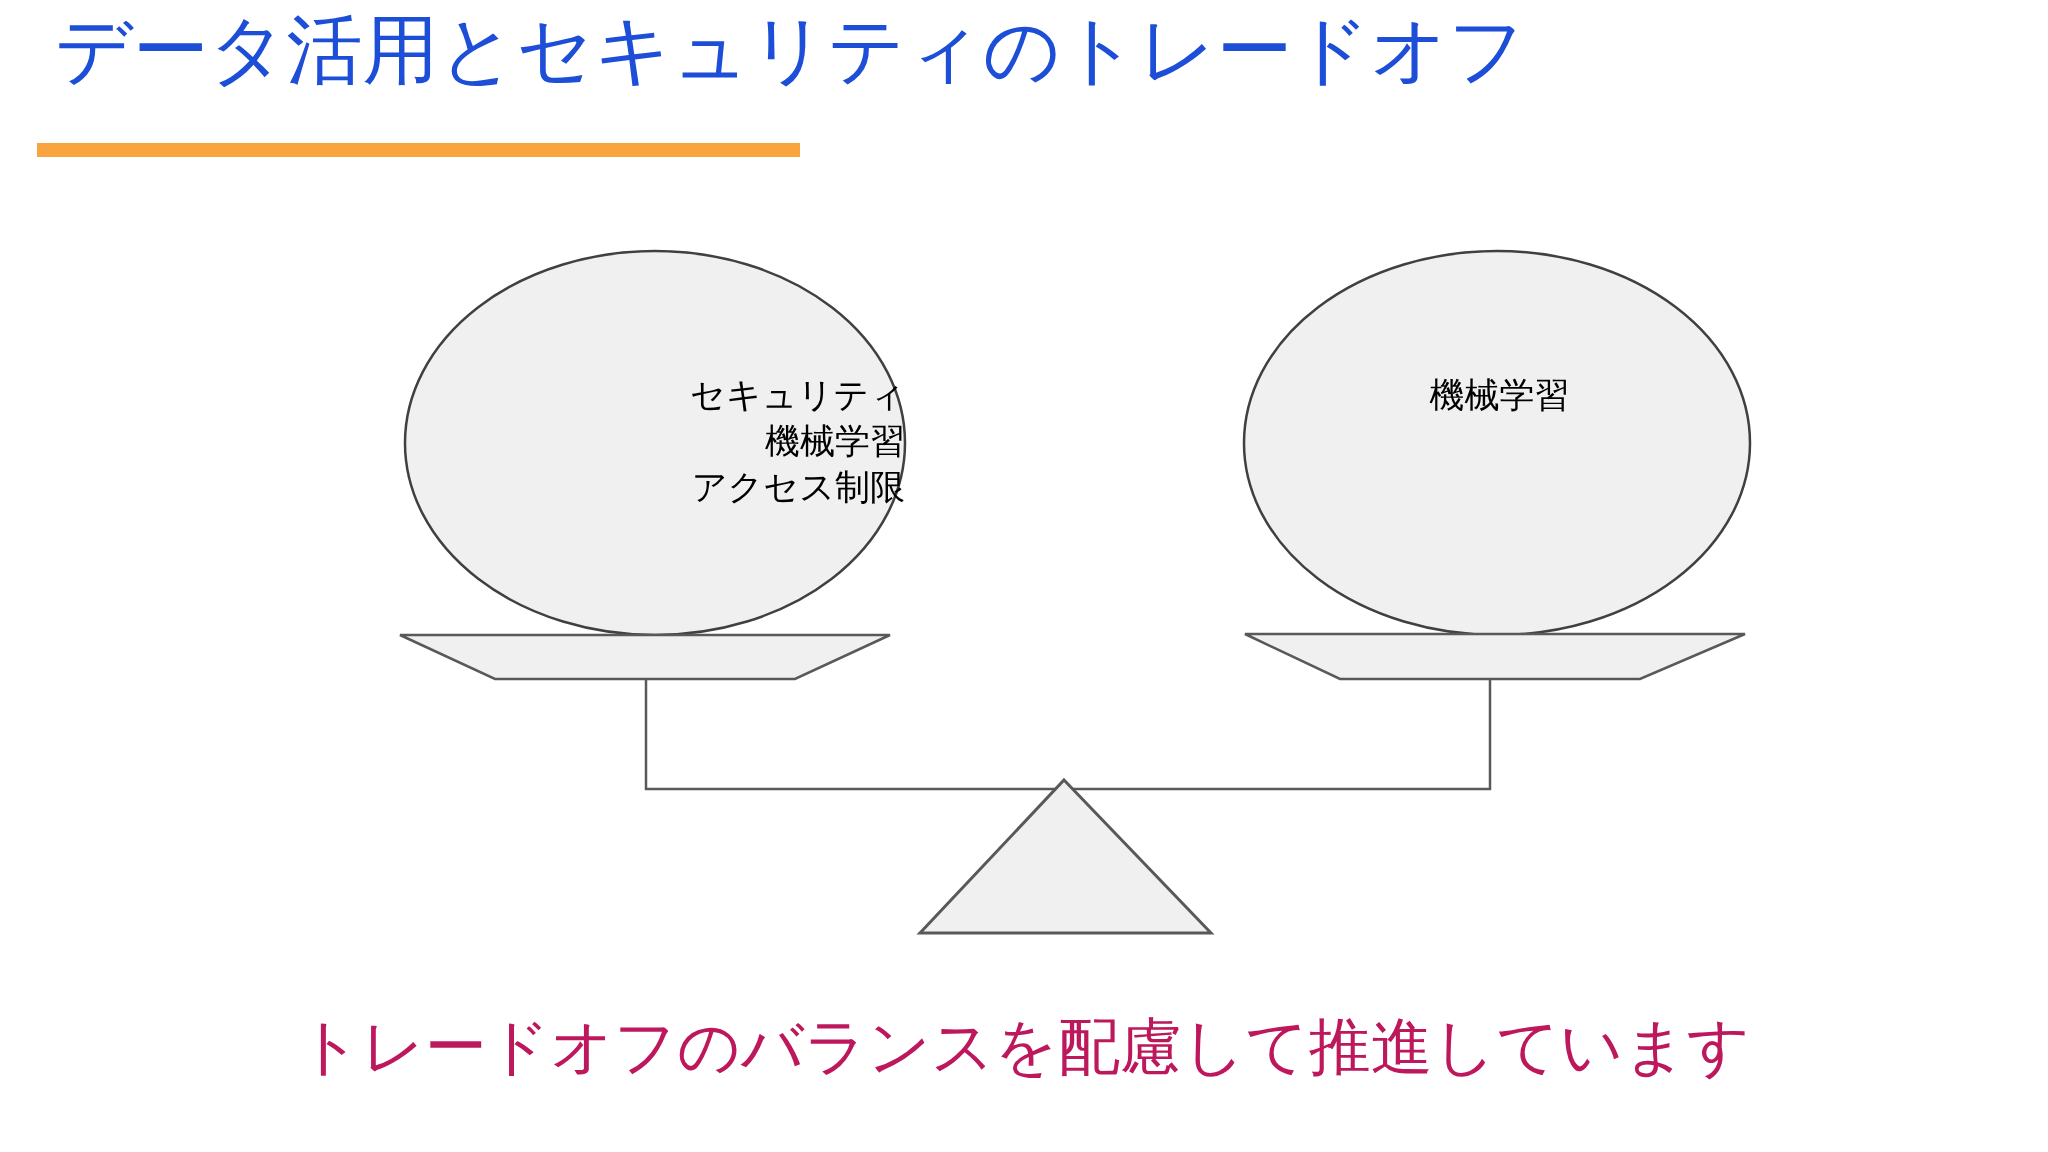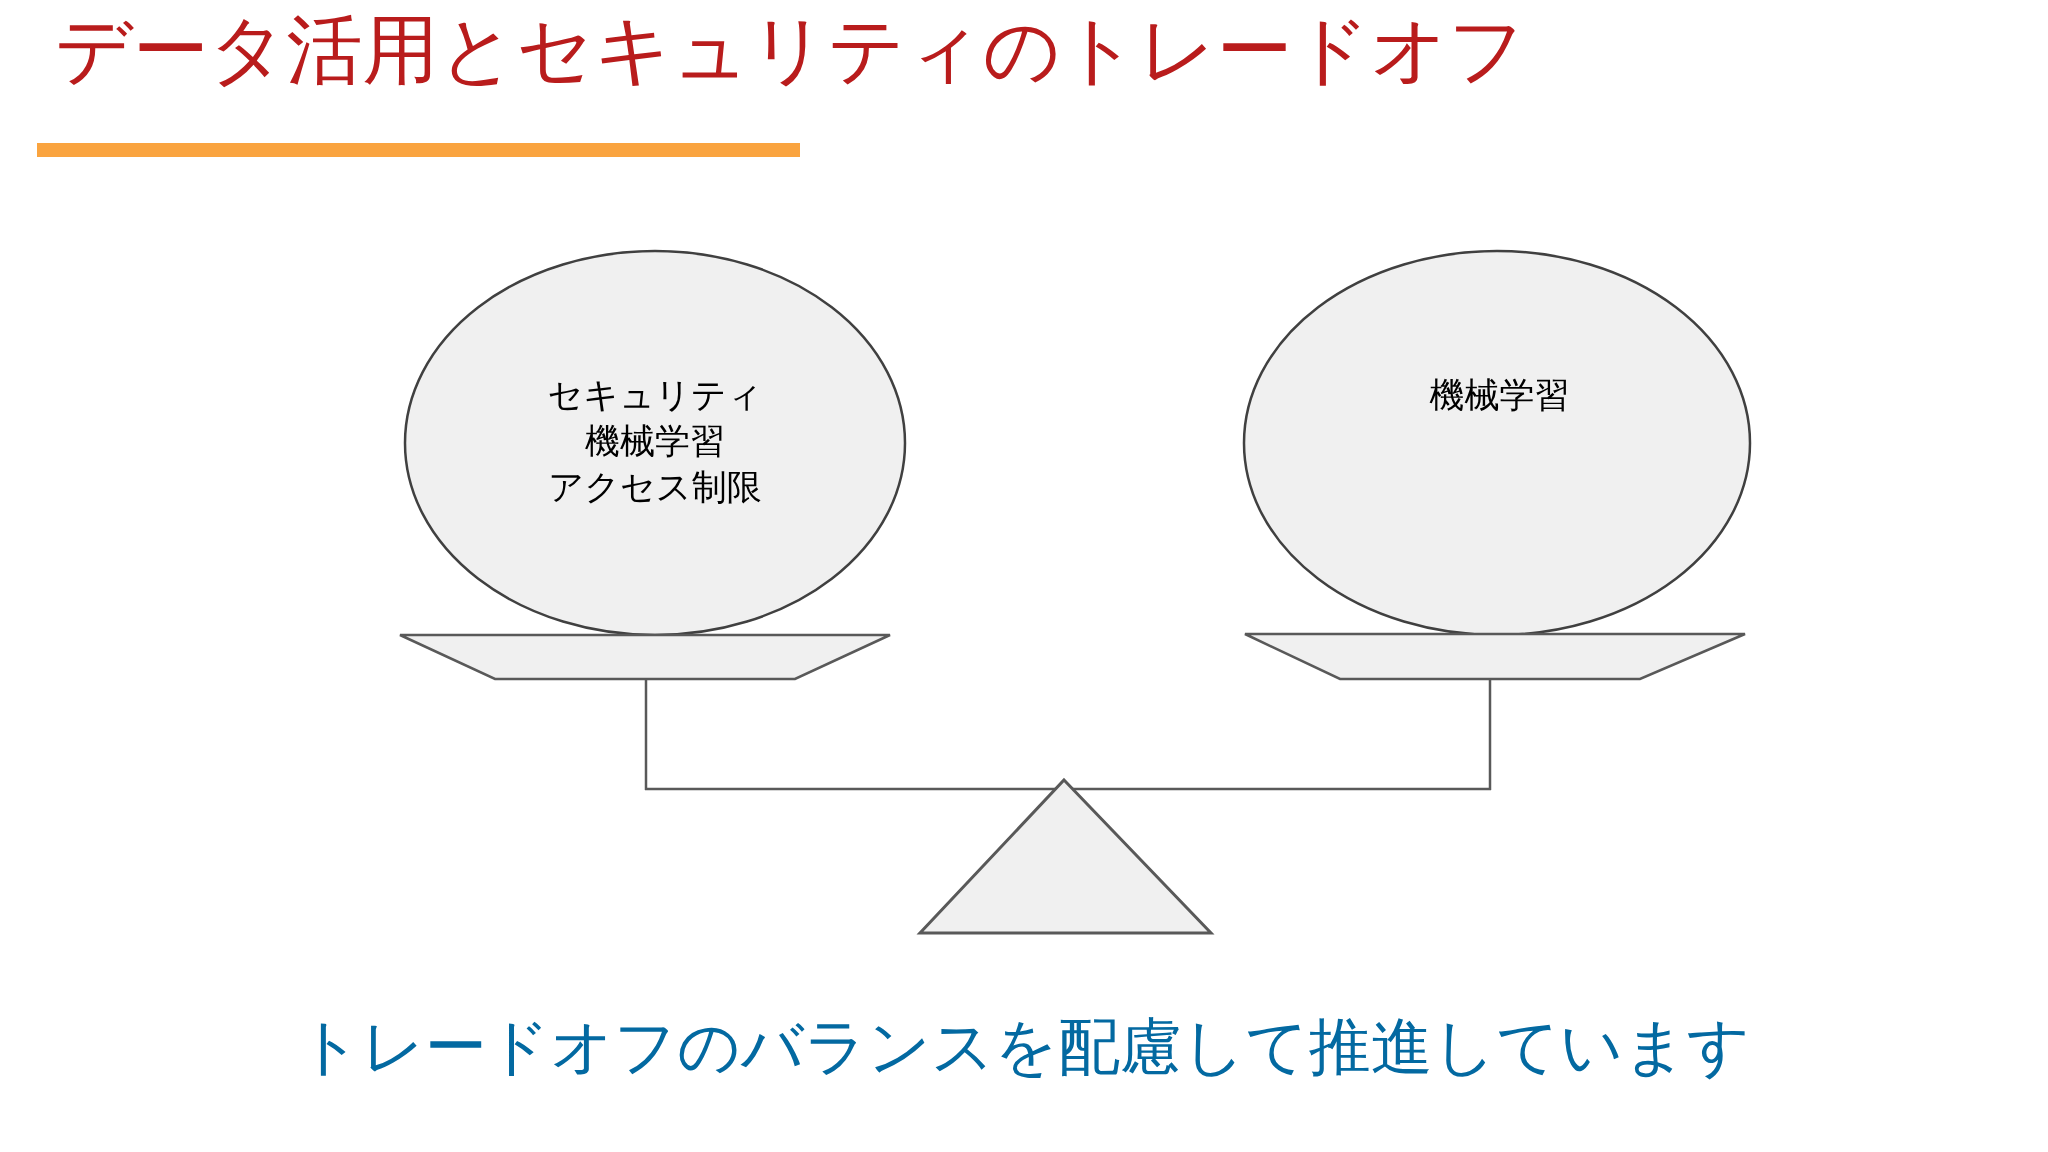--- a/index.html
+++ b/index.html
@@ -20,21 +20,21 @@
     background: #ffffff;
   }
 
   
   #slide-title {
     position: absolute;
     left: 55px;
     top: 12px;
     font-size: 76px;
     line-height: 1.0;
-    color: #b91c1c;
+    color: #1d4ed8;
     font-weight: 400;
     letter-spacing: 0px;
     white-space: nowrap;
   }
   #title-underline {
     position: absolute;
     left: 37px;
     top: 143px;
     width: 763px;
     height: 14px;
@@ -57,37 +57,38 @@
     color: #000000;
     font-size: 35px;
     line-height: 1.32;
     font-weight: 400;
     white-space: nowrap;
   }
   #left-ellipse-label {
     left: 405px;
     top: 372px;
     width: 500px;
+    text-align: right;
   }
   #right-ellipse-label {
     left: 1247px;
     top: 372px;
     width: 505px;
   }
 
   
   #caption {
     position: absolute;
     left: 0;
     top: 1013px;
     width: 2048px;
     text-align: center;
     font-size: 62px;
     line-height: 1.1;
-    color: #0369a1;
+    color: #be185d;
     font-weight: 400;
     white-space: nowrap;
   }
 </style>
 </head>
 <body>
 
 <div class="slide">
 
   <div id="slide-title">データ活用とセキュリティのトレードオフ</div>

